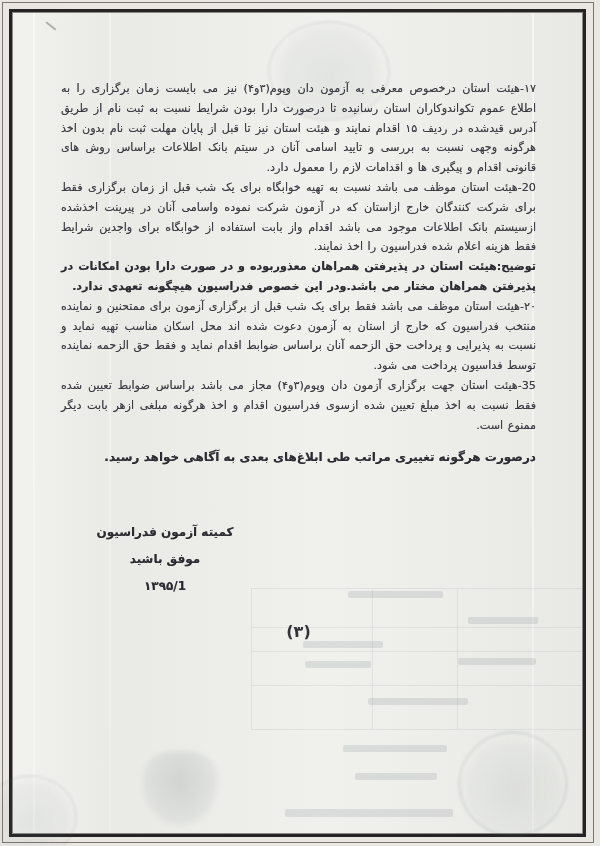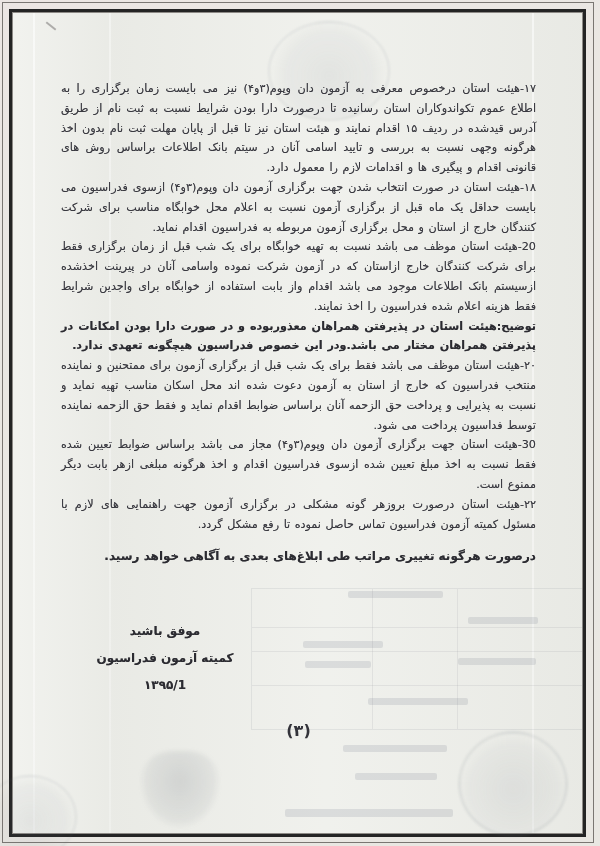--- a/index.html
+++ b/index.html
@@ -89,32 +89,30 @@
     <div class="ghost-dash" style="left:290px;top:628px;width:80px;"></div>
     <div class="ghost-dash" style="left:445px;top:645px;width:78px;"></div>
     <div class="ghost-dash" style="left:292px;top:648px;width:66px;"></div>
     <div class="ghost-dash" style="left:355px;top:685px;width:100px;"></div>
     <div class="ghost-dash" style="left:330px;top:732px;width:104px;"></div>
     <div class="ghost-dash" style="left:342px;top:760px;width:82px;"></div>
     <div class="ghost-dash" style="left:272px;top:796px;width:168px;height:8px;"></div>
 
     <div class="content">
       <p class="para">۱۷-هیئت استان درخصوص معرفی به آزمون دان وپوم(۳و۴) نیز می بایست زمان برگزاری را به اطلاع عموم تکواندوکاران استان رسانیده تا درصورت دارا بودن شرایط نسبت به ثبت نام از طریق آدرس قیدشده در ردیف ۱۵ اقدام نمایند و هیئت استان نیز تا قبل از پایان مهلت ثبت نام بدون اخذ هرگونه وجهی نسبت به بررسی و تایید اسامی آنان در سیتم بانک اطلاعات براساس روش های قانونی اقدام و پیگیری ها و اقدامات لازم را معمول دارد.</p>
-      <p class="para">۱۸-هیئت استان در صورت انتخاب شدن جهت برگزاری آزمون دان وپوم(۳و۴) ازسوی فدراسیون می بایست حداقل یک ماه قبل از برگزاری آزمون نسبت به اعلام محل خوابگاه مناسب برای شرکت کنندگان خارج از استان و محل برگزاری آزمون مربوطه به فدراسیون اقدام نماید.</p>
       <p class="para">20-هیئت استان موظف می باشد نسبت به تهیه خوابگاه برای یک شب قبل از زمان برگزاری فقط برای شرکت کنندگان خارج ازاستان که در آزمون شرکت نموده واسامی آنان در پیرینت اخذشده ازسیستم بانک اطلاعات موجود می باشد اقدام واز بابت استفاده از خوابگاه برای واجدین شرایط فقط هزینه اعلام شده فدراسیون را اخذ نمایند.</p>
       <p class="para bold">توضیح:هیئت استان در پذیرفتن همراهان معذوربوده و در صورت دارا بودن امکانات در پذیرفتن همراهان مختار می باشد.ودر این خصوص فدراسیون هیچگونه تعهدی ندارد.</p>
       <p class="para">۲۰-هیئت استان موظف می باشد فقط برای یک شب قبل از برگزاری آزمون برای ممتحنین و نماینده منتخب فدراسیون که خارج از استان به آزمون دعوت شده اند محل اسکان مناسب تهیه نماید و نسبت به پذیرایی و پرداخت حق الزحمه آنان براساس ضوابط اقدام نماید و فقط حق الزحمه نماینده توسط فداسیون پرداخت می شود.</p>
-      <p class="para">30-هیئت استان جهت برگزاری آزمون دان وپوم(۳و۴) مجاز می باشد براساس ضوابط تعیین شده فقط نسبت به اخذ مبلغ تعیین شده ازسوی فدراسیون اقدام و اخذ هرگونه مبلغی ازهر بابت دیگر ممنوع است.</p>
-      <p class="para">۲۲-هیئت استان درصورت بروزهر گونه مشکلی در برگزاری آزمون جهت راهنمایی های لازم با مسئول کمیته آزمون فدراسیون تماس حاصل نموده تا رفع مشکل گردد.</p>
+      <p class="para">35-هیئت استان جهت برگزاری آزمون دان وپوم(۳و۴) مجاز می باشد براساس ضوابط تعیین شده فقط نسبت به اخذ مبلغ تعیین شده ازسوی فدراسیون اقدام و اخذ هرگونه مبلغی ازهر بابت دیگر ممنوع است.</p>
 
       <p class="closing">درصورت هرگونه تغییری مراتب طی ابلاغ‌های بعدی به آگاهی خواهد رسید.</p>
 
       <div class="signature">
+        <div>کمیته آزمون فدراسیون</div>
         <div>موفق باشید</div>
-        <div>کمیته آزمون فدراسیون</div>
         <div>۱۳۹۵/1</div>
       </div>
 
       <div class="page-number">(۳)</div>
     </div>
 
   </div>
 </div>
 
 </body></html>

